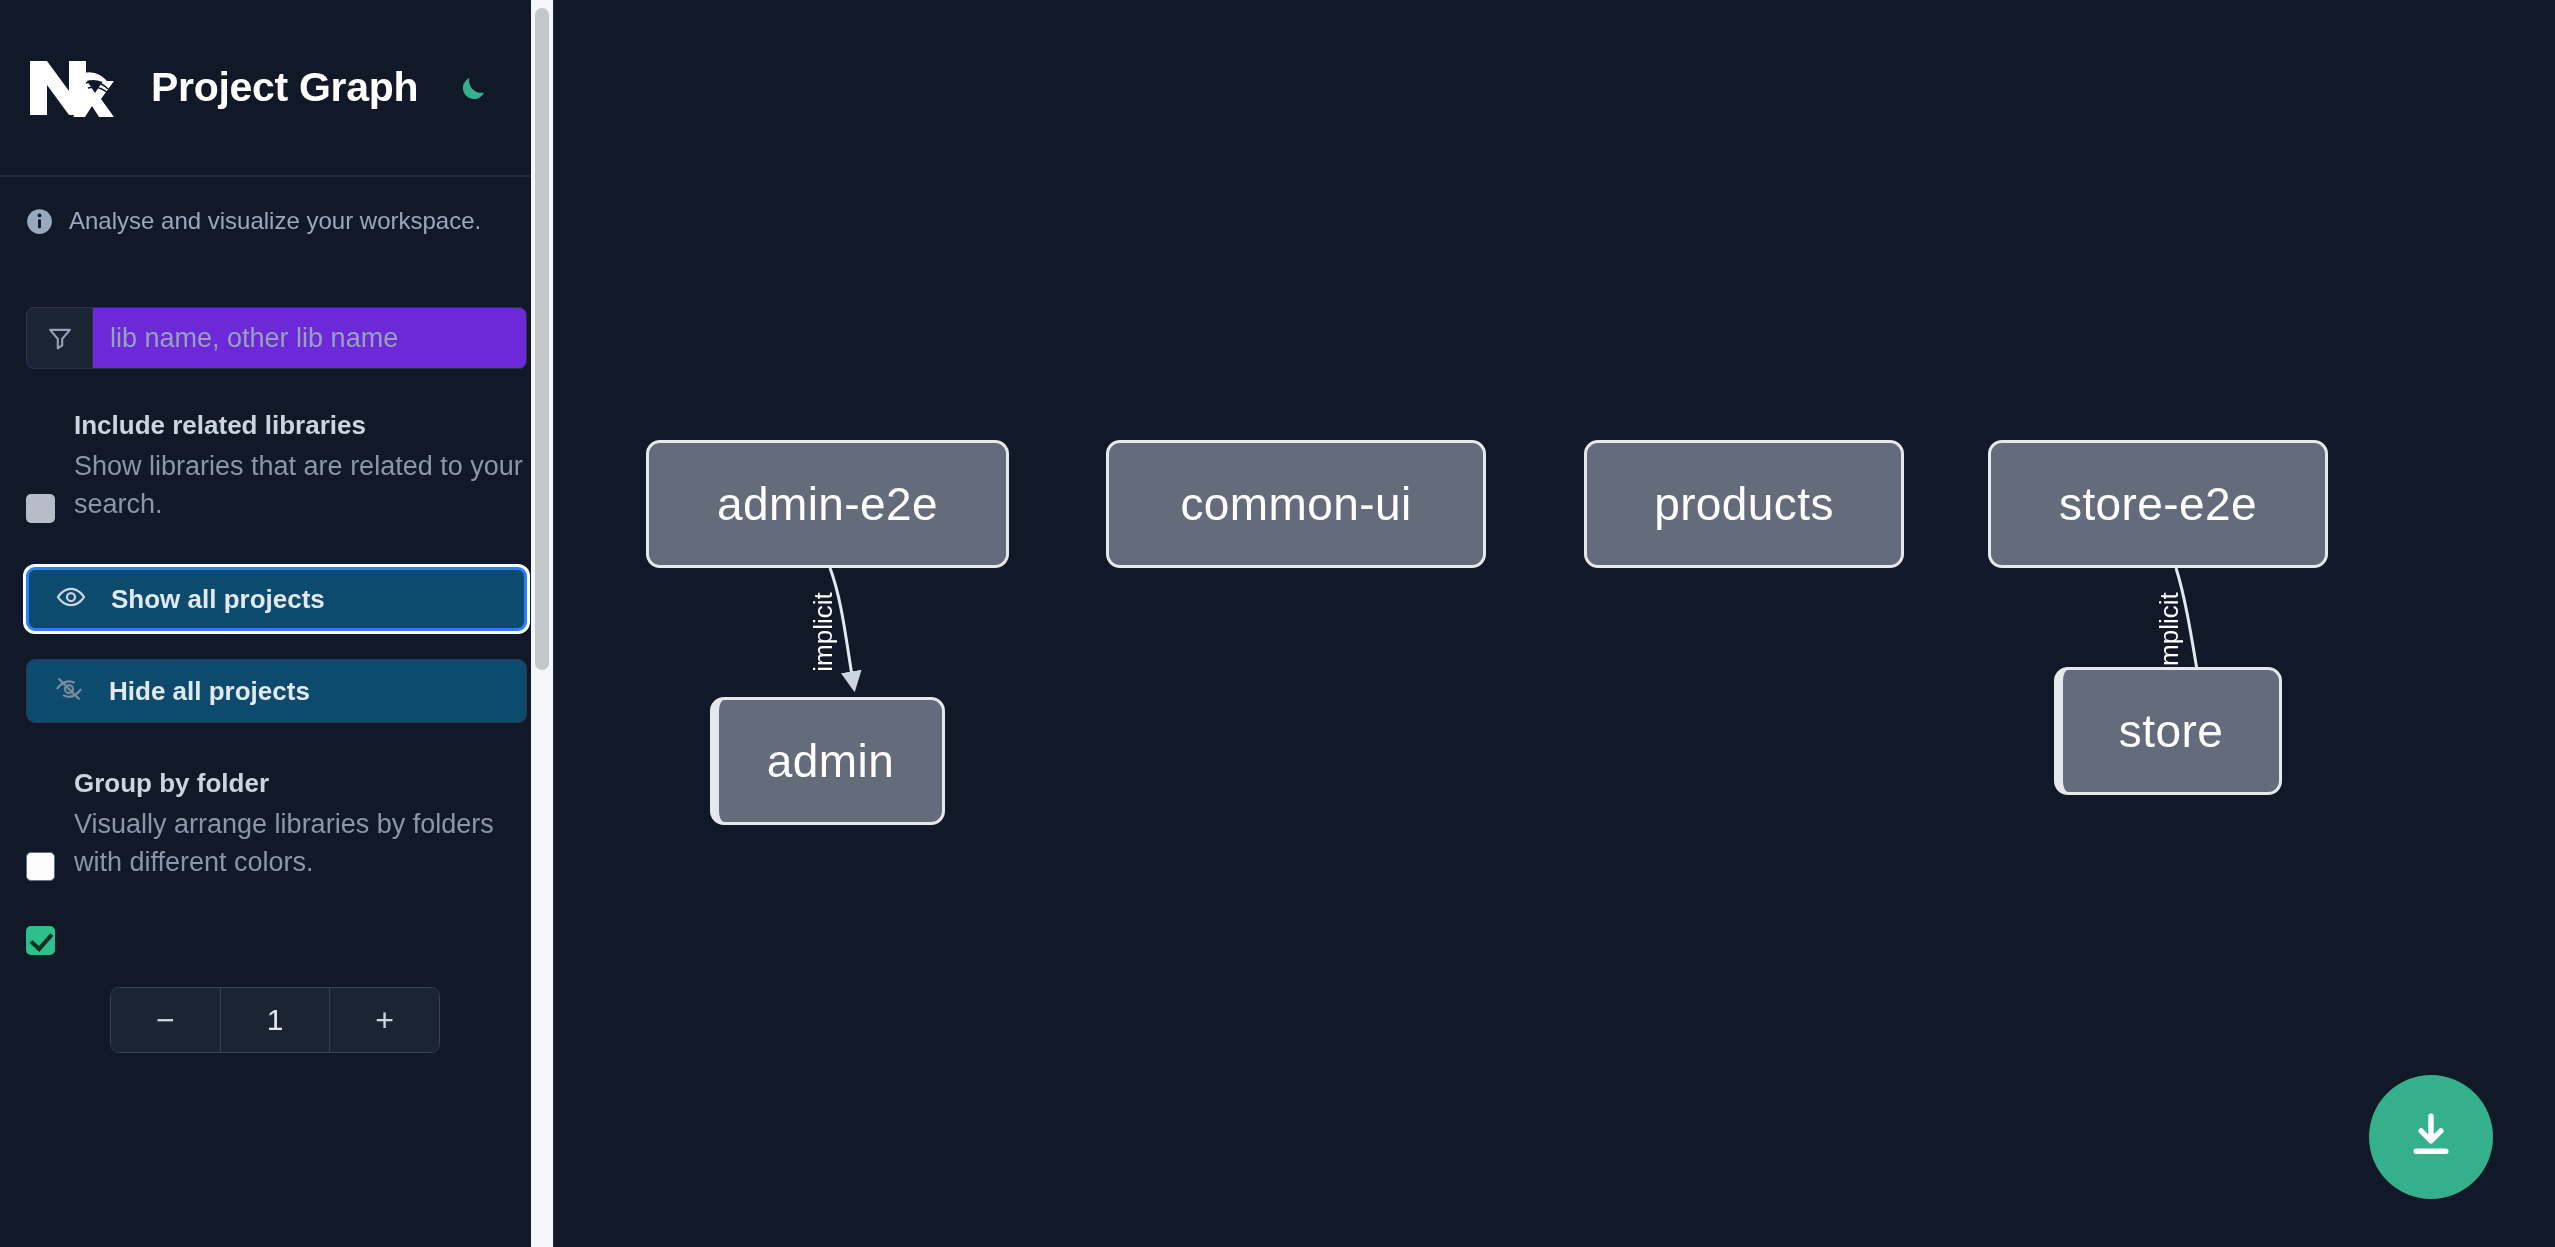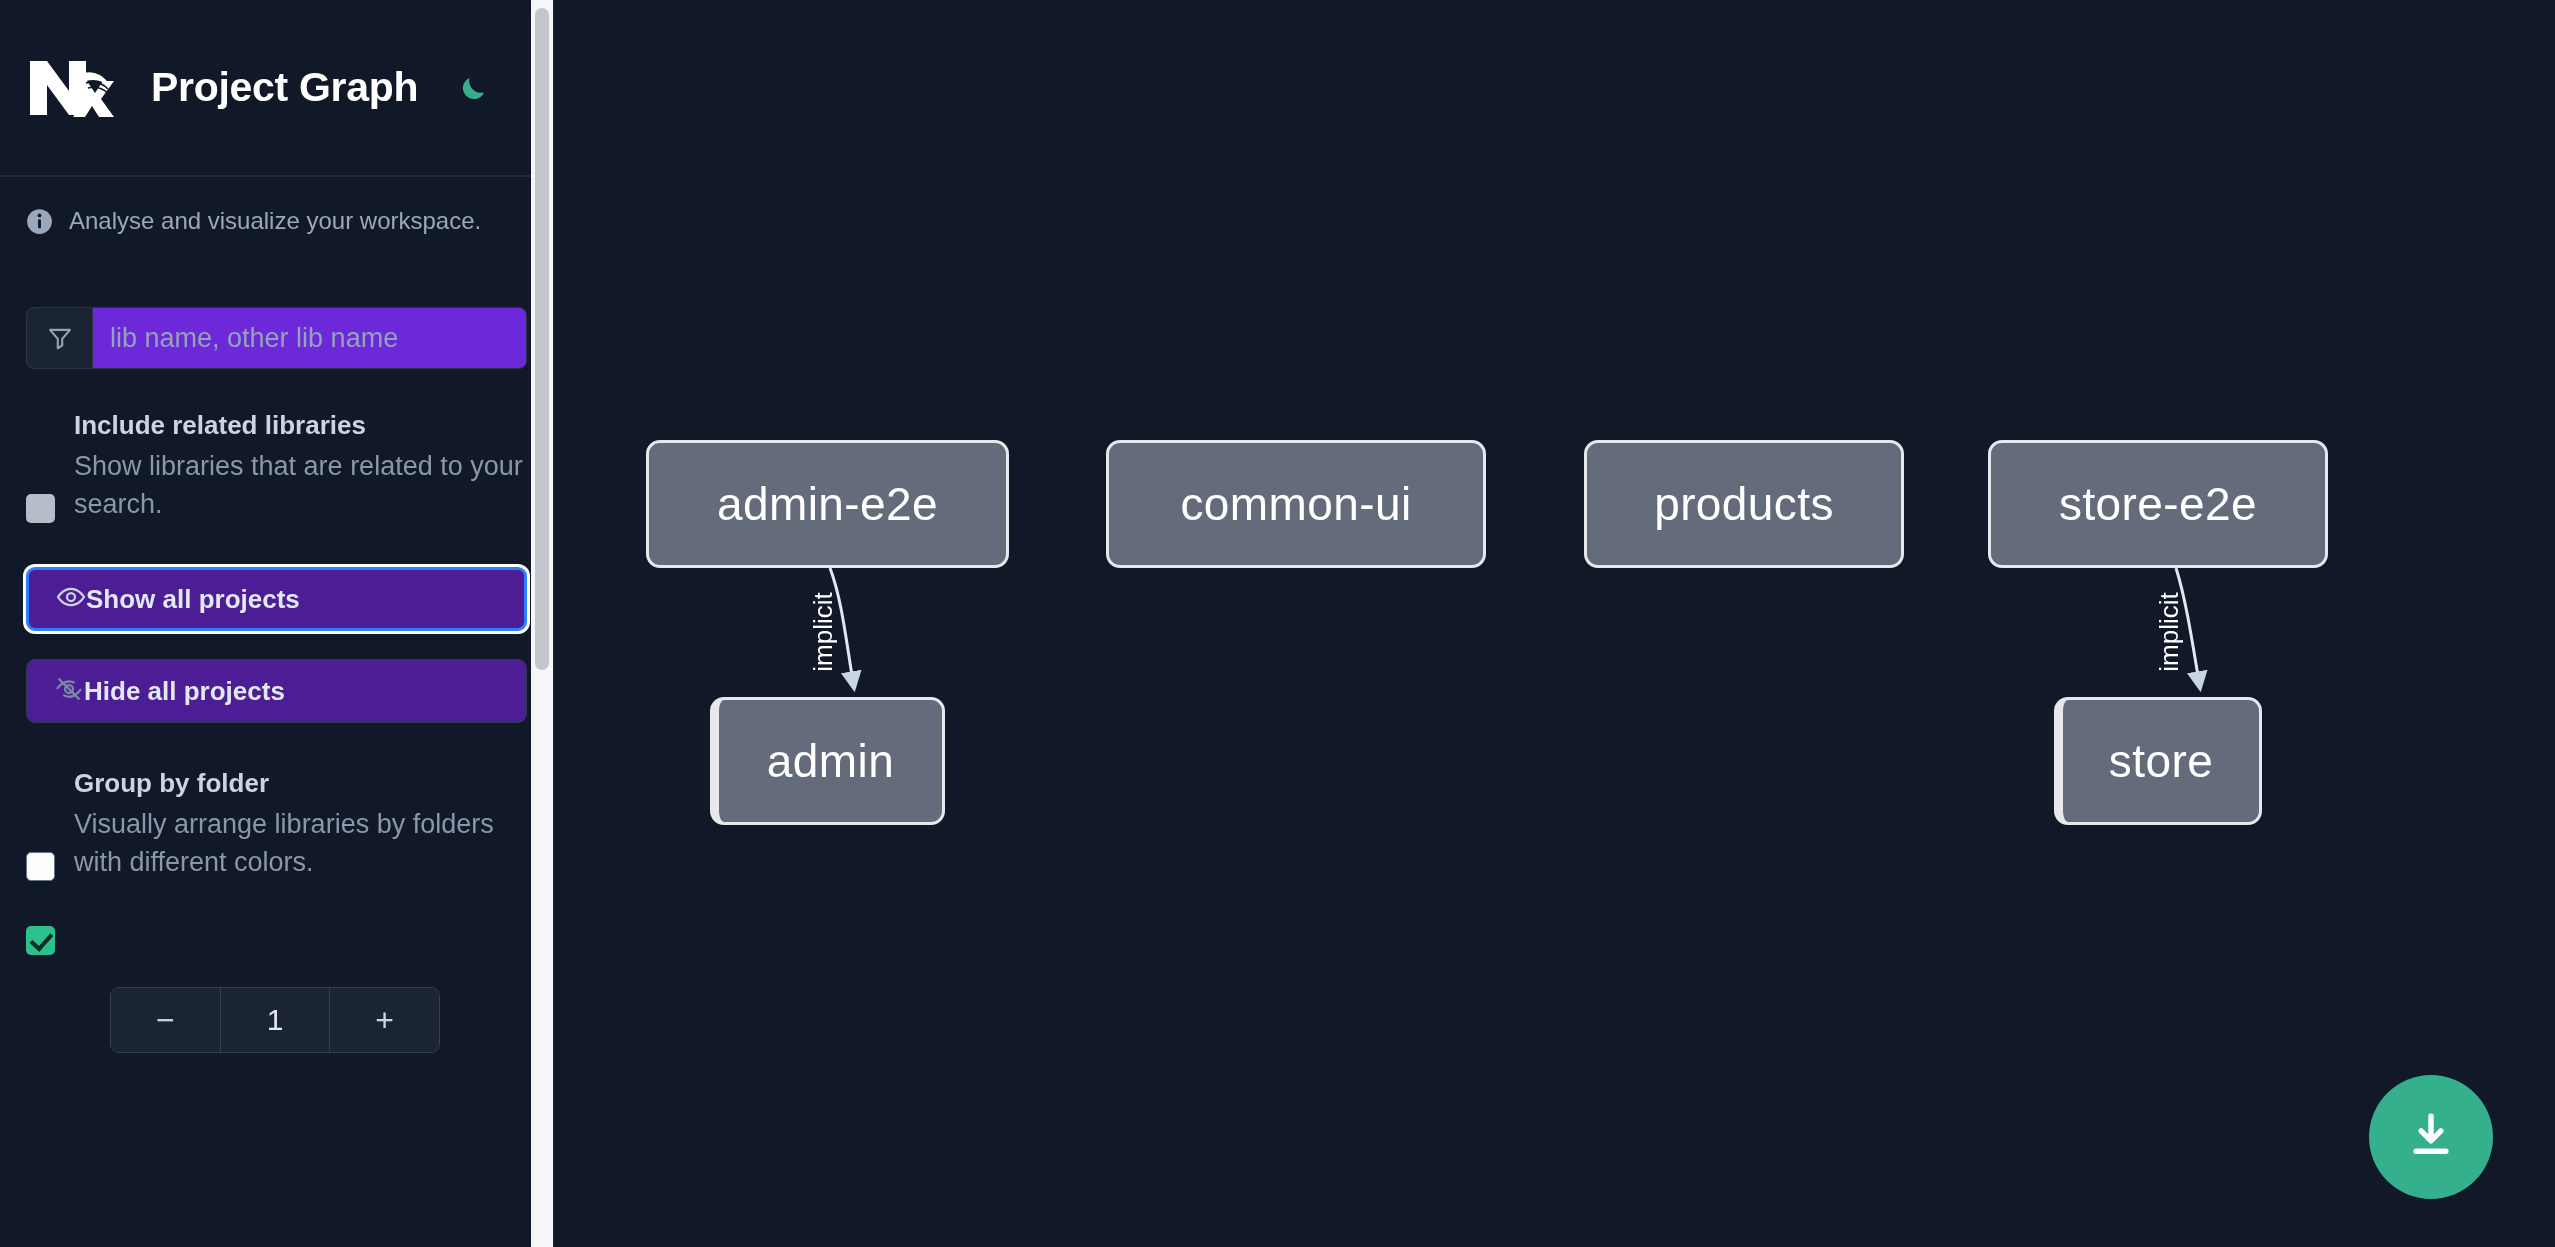--- a/index.html
+++ b/index.html
@@ -91,24 +91,24 @@
     left: 9px; top: 3px; width: 9px; height: 17px;
     border: solid #0f2e22; border-width: 0 4px 4px 0;
     transform: rotate(42deg);
   }
   .opt-label { color: #cbd5e1; font-size: 26px; font-weight: bold; line-height: 1.25; }
   .opt-desc { color: #8a97ab; font-size: 27px; line-height: 1.42; margin-top: 5px; max-width: 455px; }
 
   .btn {
     margin: 0 26px; height: 64px;
     border-radius: 9px;
-    background: #4c1d95;
+    background: #0c4a6e;
     border: 1px solid #2e3950;
     display: flex; align-items: center;
-    padding-left: 27px; 
+    padding-left: 27px; gap: 25px;
     cursor: pointer;
   }
   .btn.focused {
     border: 3px solid #2b7fff;
     box-shadow: 0 0 0 3px #ffffff;
   }
   .btn-label { color: #e2e8f0; font-size: 26px; font-weight: bold; }
 
   .stepper {
     margin: 32px 26px 0 110px;
@@ -301,21 +301,21 @@
 
       <path d="M1622 568 C 1632 600, 1638 640, 1646 688" fill="none" stroke="#e2e8f0" stroke-width="3" marker-end="url(#arrow)"></path>
       <text x="1624" y="632" fill="#ffffff" font-size="26" font-family="Liberation Sans, sans-serif" transform="rotate(-90 1624 632)" text-anchor="middle">implicit</text>
     </svg>
 
     <div class="node" style="left:92px;top:440px;width:363px;height:128px">admin-e2e</div>
     <div class="node" style="left:1030px;top:440px;width:320px;height:128px">products</div>
     <div class="node" style="left:552px;top:440px;width:380px;height:128px">common-ui</div>
     <div class="node" style="left:1434px;top:440px;width:340px;height:128px">store-e2e</div>
     <div class="node app" style="left:156px;top:697px;width:235px;height:128px">admin</div>
-    <div class="node app" style="left:1500px;top:697px;width:208px;height:128px">store</div>
+    <div class="node app" style="left:1500px;top:667px;width:228px;height:128px">store</div>
 
     <div class="fab">
       <span>
         <svg viewBox="0 0 24 24" width="54" height="54">
           <path fill="none" stroke="#ffffff" stroke-width="2.4" stroke-linecap="round" stroke-linejoin="round" d="M12 3.6v10.2M7.6 10.2 12 14.6l4.4-4.4M5.4 19.2h13.2"></path>
         </svg>
       </span>
     </div>
 
   </main>

